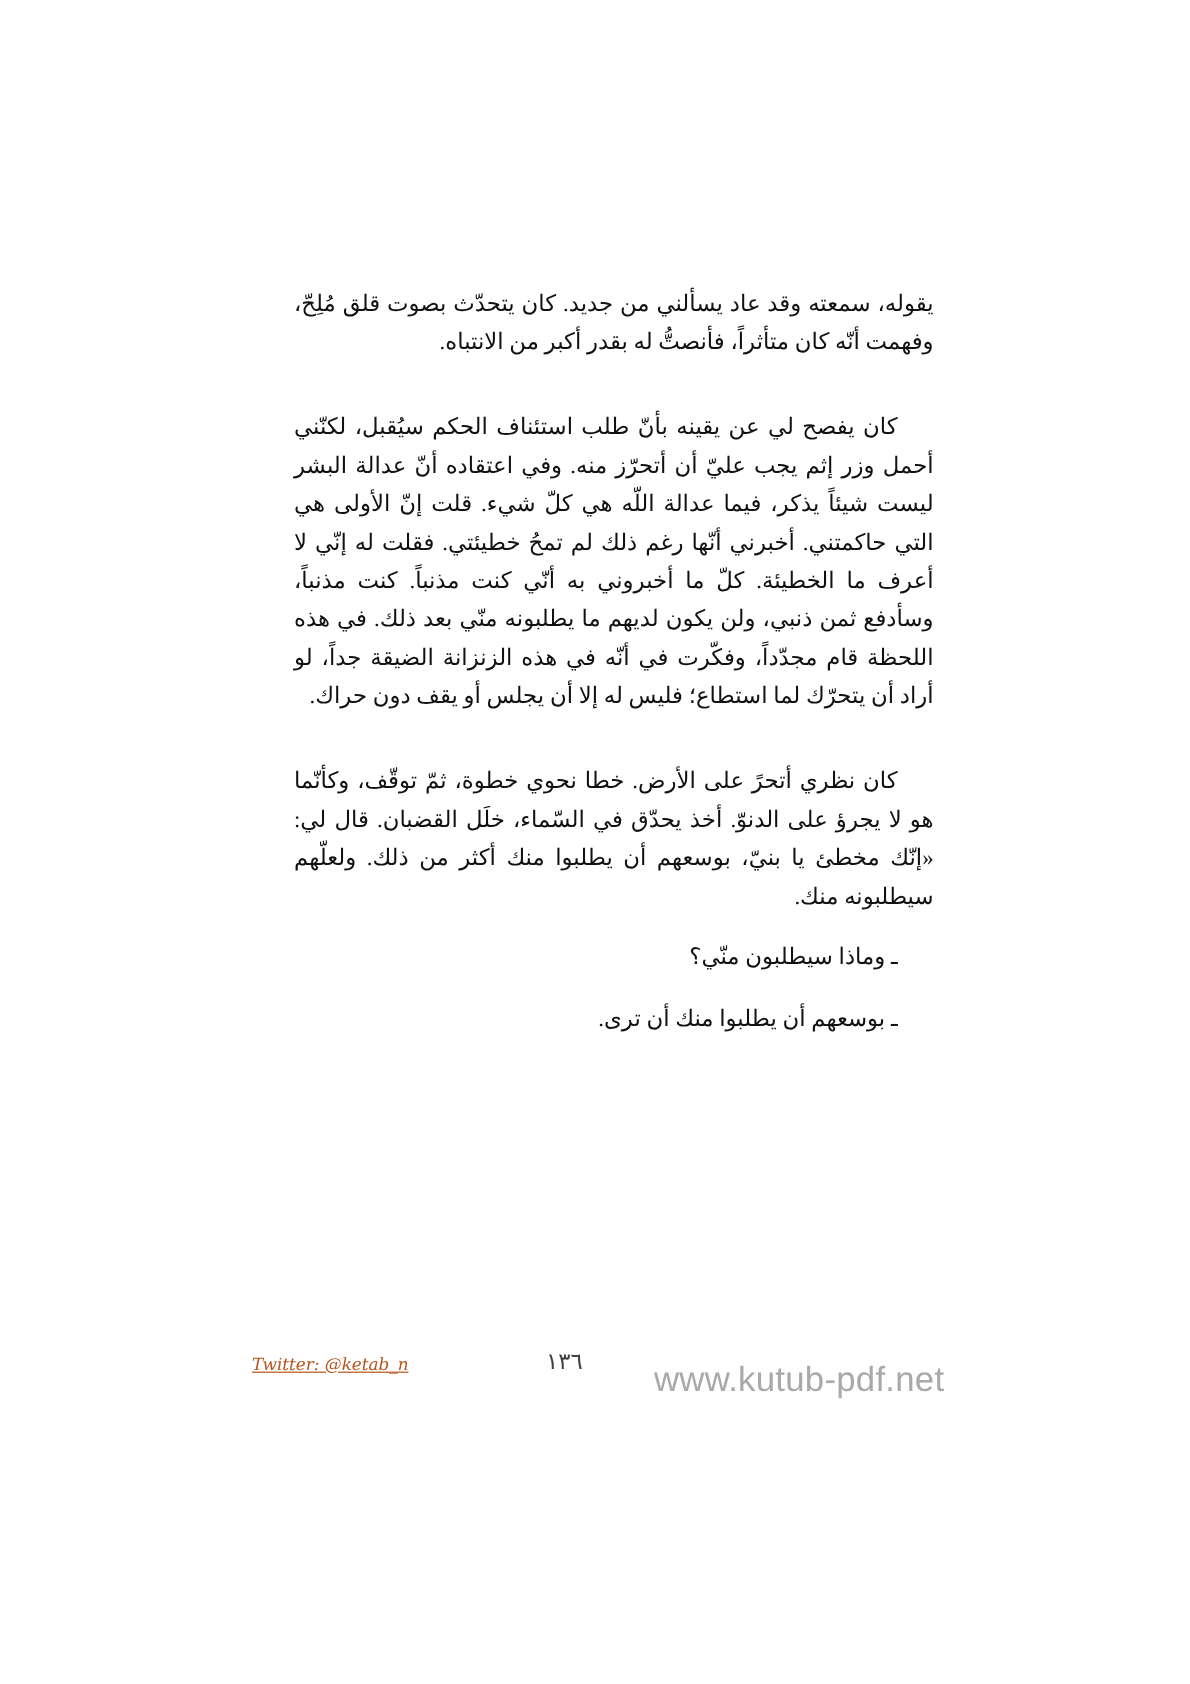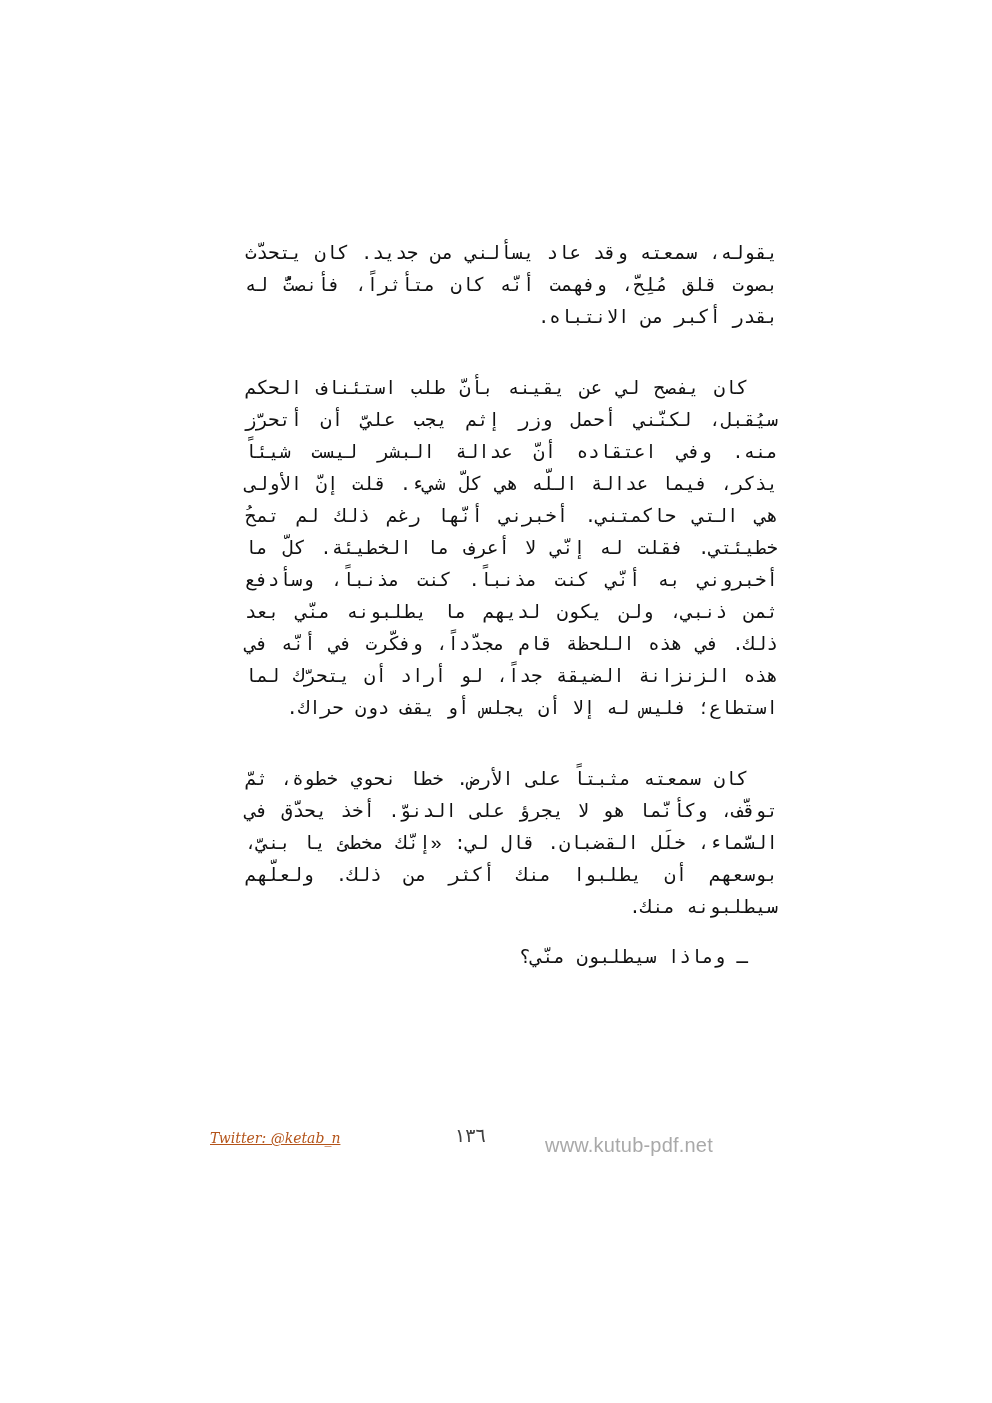--- a/index.html
+++ b/index.html
@@ -19,21 +19,21 @@
       width: 992px;
       height: 1403px;
       background: #ffffff;
     }
     .text-block {
       position: absolute;
       left: 245px;
       top: 238px;
       width: 533px;
       direction: rtl;
-      font-family: Liberation Mono, monospace;
+      font-family: Liberation Serif, serif;
       font-size: 19px;
       line-height: 32px;
       color: #111111;
       text-align: justify;
       text-align-last: right;
     }
     .para {
       margin: 0 0 14px 0;
     }
     .para.indent {
@@ -63,32 +63,33 @@
       font-family: "DejaVu Sans", sans-serif;
       font-size: 19px;
       color: #404040;
       direction: rtl;
     }
     .footer-watermark {
       position: absolute;
       left: 545px;
       top: 1134px;
       font-family: "Liberation Sans", sans-serif;
-      font-size: 20px;
+      font-size: 29px;
       color: #a9a9a9;
       letter-spacing: 0.2px;
     }
   </style>
 </head>
 <body>
 
 <div class="page">
   <div class="text-block">
     <p class="para">يقوله، سمعته وقد عاد يسألني من جديد. كان يتحدّث بصوت قلق مُلِحّ، وفهمت أنّه كان متأثراً، فأنصتُّ له بقدر أكبر من الانتباه.</p>
     <p class="para indent">كان يفصح لي عن يقينه بأنّ طلب استئناف الحكم سيُقبل، لكنّني أحمل وزر إثم يجب عليّ أن أتحرّز منه. وفي اعتقاده أنّ عدالة البشر ليست شيئاً يذكر، فيما عدالة اللّه هي كلّ شيء. قلت إنّ الأولى هي التي حاكمتني. أخبرني أنّها رغم ذلك لم تمحُ خطيئتي. فقلت له إنّي لا أعرف ما الخطيئة. كلّ ما أخبروني به أنّي كنت مذنباً. كنت مذنباً، وسأدفع ثمن ذنبي، ولن يكون لديهم ما يطلبونه منّي بعد ذلك. في هذه اللحظة قام مجدّداً، وفكّرت في أنّه في هذه الزنزانة الضيقة جداً، لو أراد أن يتحرّك لما استطاع؛ فليس له إلا أن يجلس أو يقف دون حراك.</p>
-    <p class="para indent">كان سمعته مثبتاً على الأرض. خطا نحوي خطوة، ثمّ توقّف، وكأنّما هو لا يجرؤ على الدنوّ. أخذ يحدّق في السّماء، خلَل القضبان. قال لي: «إنّك مخطئ يا بنيّ، بوسعهم أن يطلبوا منك أكثر من ذلك. ولعلّهم سيطلبونه منك.</p>
+    <p class="para indent">كان نظري أتحرً على الأرض. خطا نحوي خطوة، ثمّ توقّف، وكأنّما هو لا يجرؤ على الدنوّ. أخذ يحدّق في السّماء، خلَل القضبان. قال لي: «إنّك مخطئ يا بنيّ، بوسعهم أن يطلبوا منك أكثر من ذلك. ولعلّهم سيطلبونه منك.</p>
     <p class="dialogue">ـ وماذا سيطلبون منّي؟</p>
+    <p class="dialogue">ـ بوسعهم أن يطلبوا منك أن ترى.</p>
   </div>
 
   <div class="footer-twitter">Twitter: @ketab_n</div>
   <div class="footer-pagenum">١٣٦</div>
   <div class="footer-watermark">www.kutub-pdf.net</div>
 </div>
 
 </body></html>

